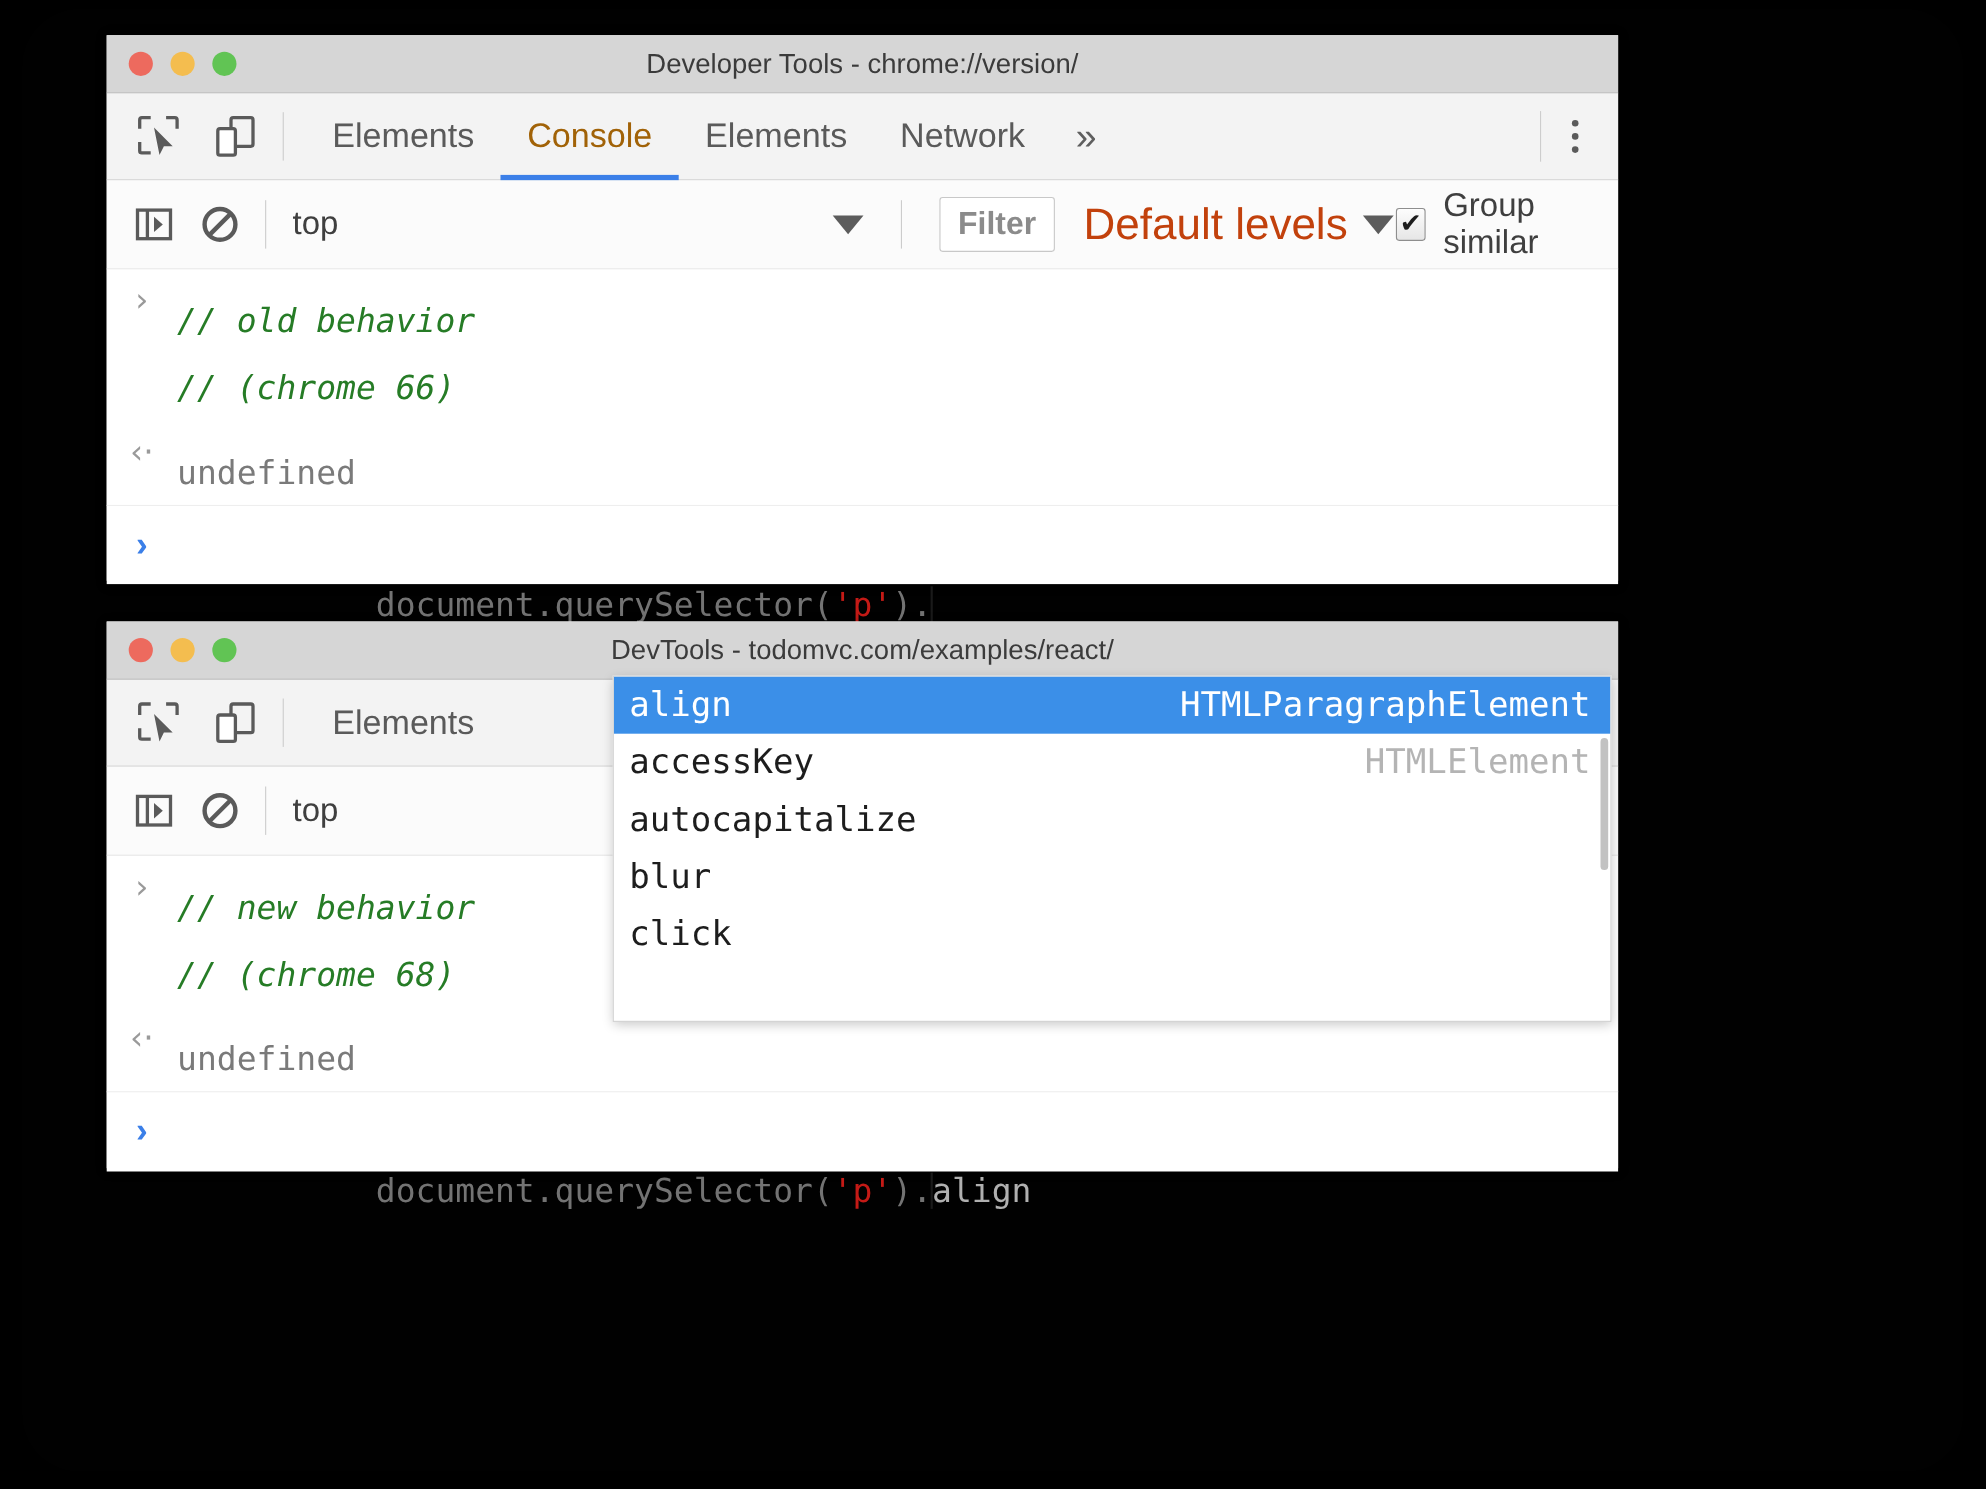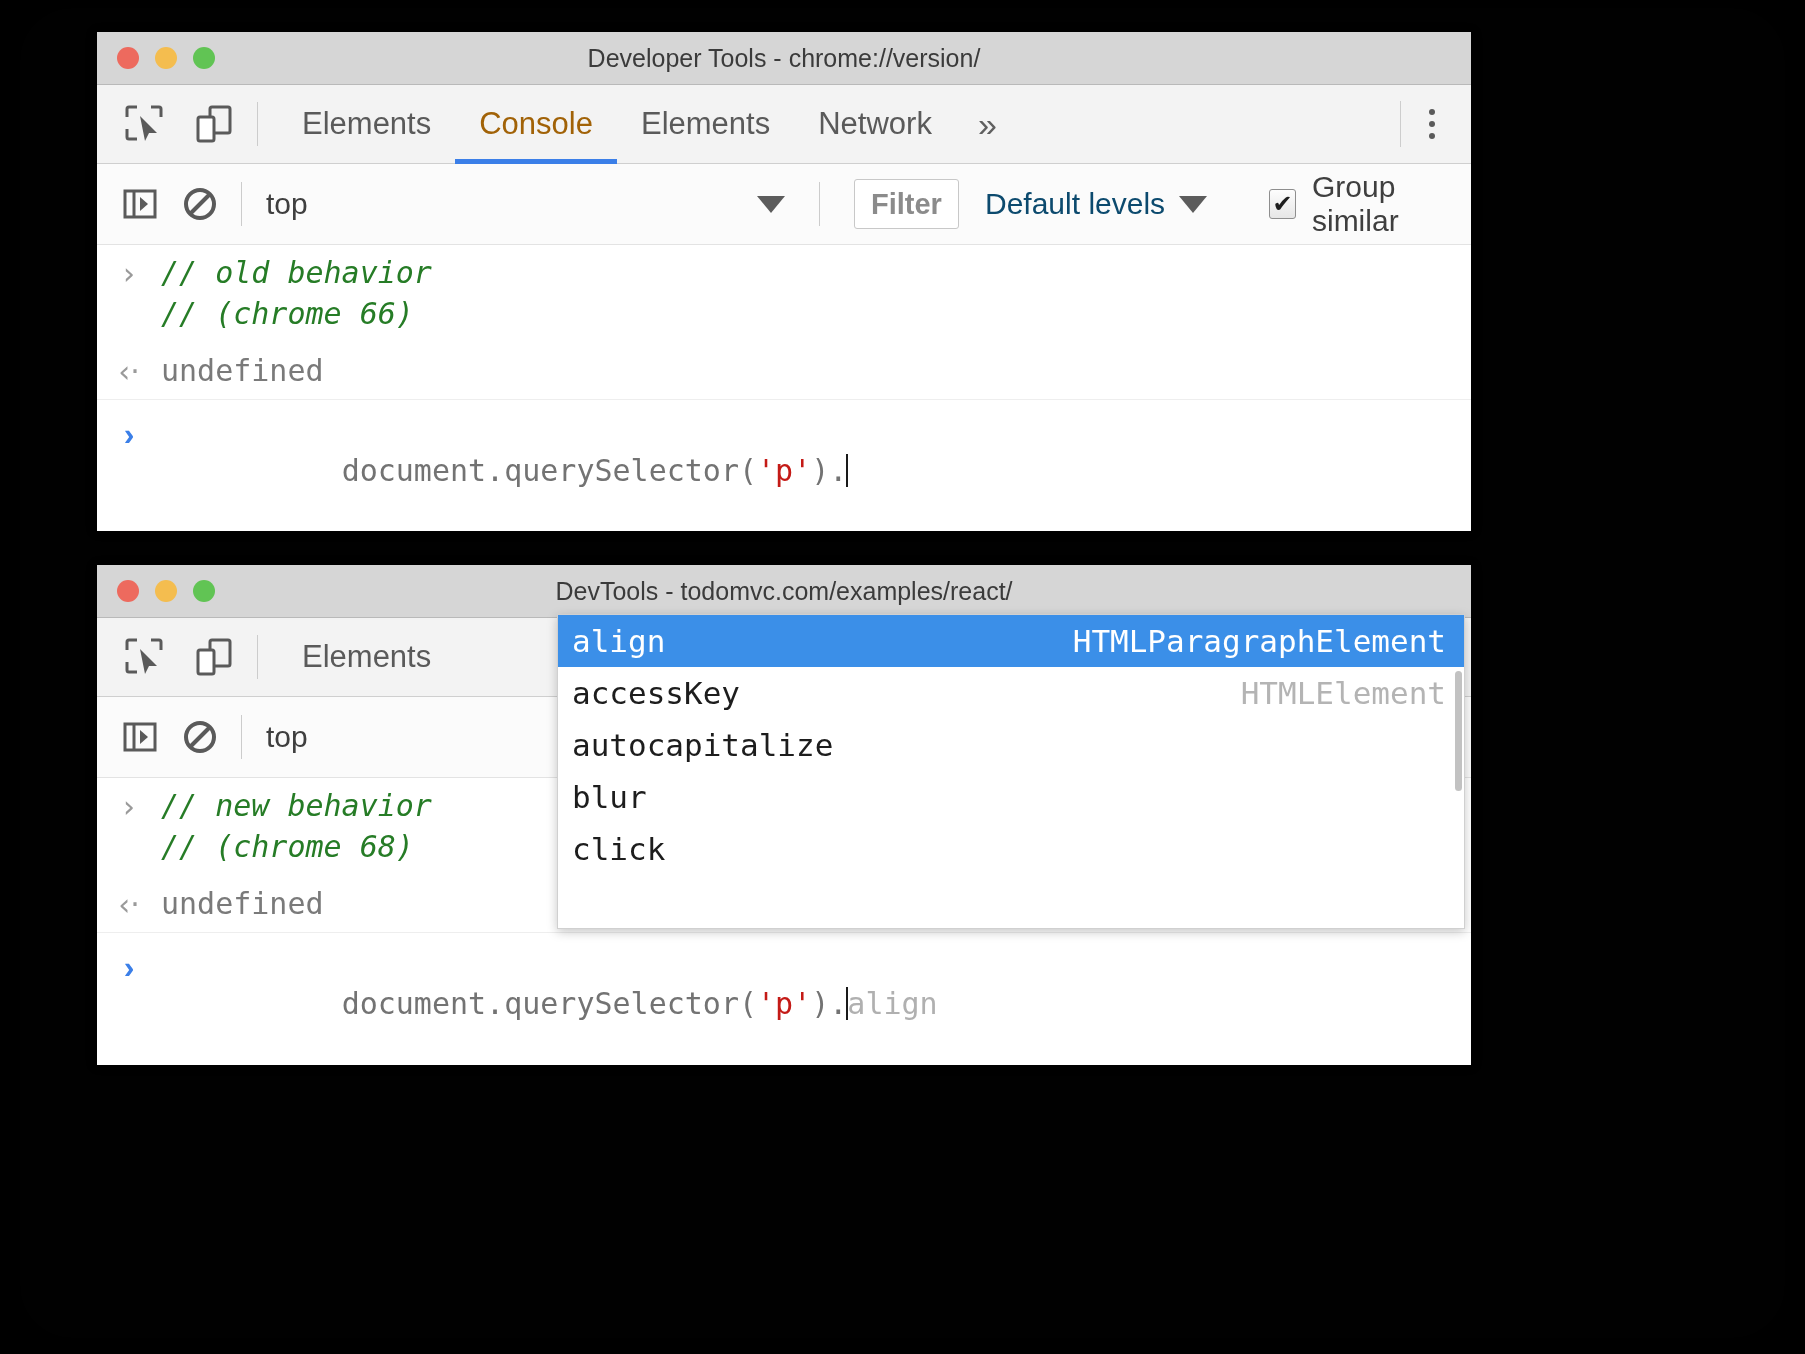--- a/index.html
+++ b/index.html
@@ -137,21 +137,21 @@
   .filter-input {
     border: 1px solid #c8c8c8;
     border-radius: 3px;
     background: #ffffff;
     padding: 6px 16px;
     font-size: 29px;
     color: #8b8b8b;
     font-family: "Liberation Sans", sans-serif;
     line-height: 1.25;
   }
-  .levels { font-size: 30px; color: #0c4a6e; }
+  .levels { font-size: 40px; color: #c2410c; }
   .checkbox {
     width: 28px; height: 28px;
     border: 1px solid #8e8e8e;
     border-radius: 3px;
     background: linear-gradient(#fdfdfd, #e6e6e6);
     display: flex; align-items: center; justify-content: center;
     font-size: 24px; color: #1d1d1d;
     line-height: 1;
   }
   .group-label { font-size: 30px; color: #3f3f3f; }
@@ -169,20 +169,21 @@
     flex: 0 0 64px;
     display: flex;
     justify-content: center;
     padding-top: 6px;
   }
   .mono {
     font-family: "DejaVu Sans Mono", monospace;
     font-size: 30px;
     line-height: 1.36;
     white-space: pre;
+    margin-top: 20px;
   }
   .comment { color: #267c26; font-style: italic; }
   .result  { color: #7a7a7a; }
   .prompt-row { display: flex; align-items: flex-start; padding: 10px 0 14px 0; }
   .code-default { color: #737373; }
   .code-string  { color: #c41a16; }
   .ghost { color: #b0b0b0; }
   .cursor {
     display: inline-block;
     width: 2px; height: 33px;

